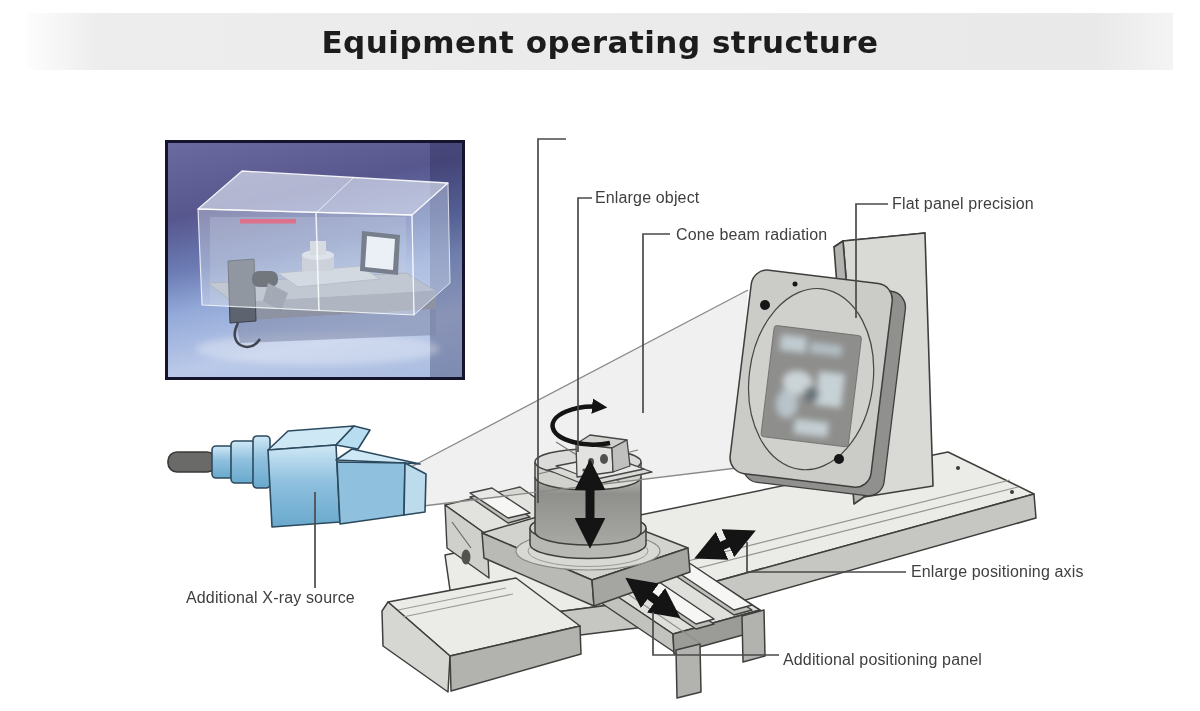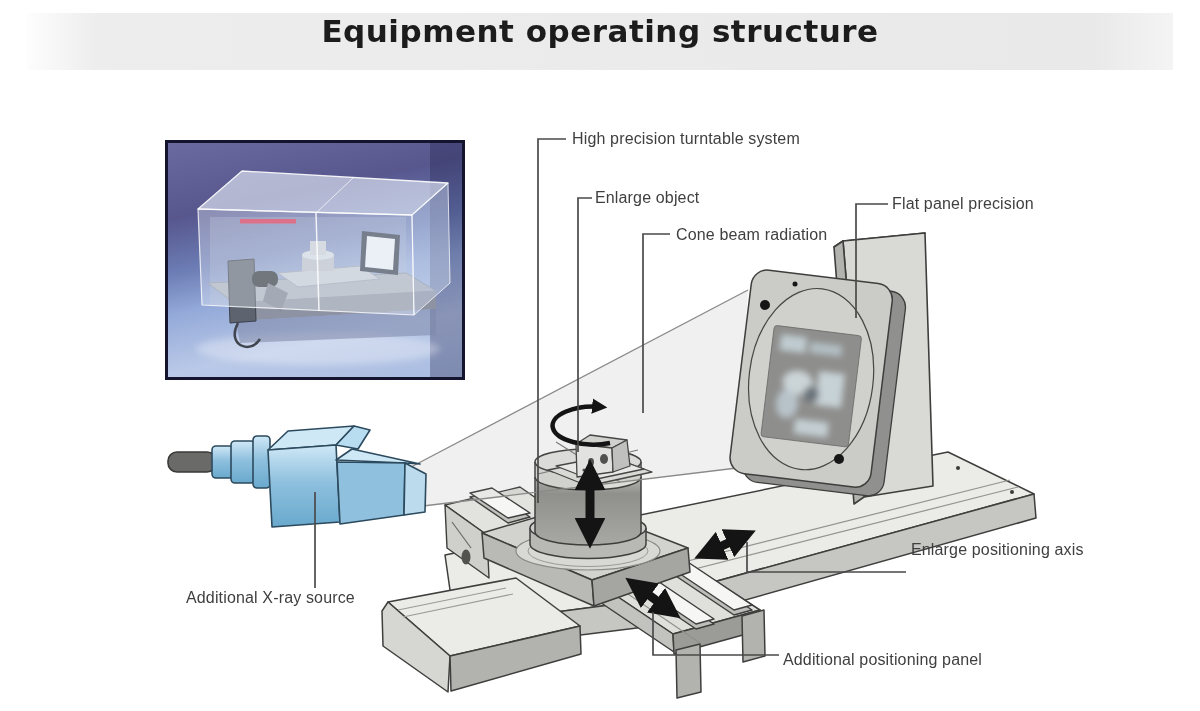--- a/index.html
+++ b/index.html
@@ -8,21 +8,21 @@
   
   :root{
     --title-text:#1c1c1c; --band-bg:#ececec; --label-text:#3f3f3f;
     --line:#3e3e3c; --leader:#4a4a4a; --arrow:#141414;
     --metal-light:#ebebe8; --metal-mid:#d2d2cf; --metal-dark:#b2b2af; --metal-deep:#9b9b98;
     --source-blue-light:#cfe8f6; --source-blue:#8fc0de; --source-blue-deep:#69a9cd; --source-outline:#2c4a5e;
     --red-stripe:#d32a4e; --inset-frame:#14142e; --panel-face:#cbcbc8; --image-dark:#8e8e8c;
   }
   .band{position:absolute;left:27px;top:13px;width:1146px;height:57px;
         background:linear-gradient(to right,#fdfdfd 0,#ededed 70px,#e9e9e9 calc(100% - 80px),#f4f4f4 100%);
-        display:flex;align-items:flex-start;justify-content:center;}
+        display:flex;align-items:center;justify-content:center;}
   .band h1{margin:0;font-family:"DejaVu Sans","Liberation Sans",sans-serif;font-size:31px;
            font-weight:600;letter-spacing:.5px;color:var(--title-text);}
   .inset{position:absolute;left:165px;top:140px;width:300px;height:240px;box-sizing:border-box;
          border:3px solid var(--inset-frame);
          background:linear-gradient(168deg,#6a6aa0 0%,#57578e 26%,#6c7cb4 44%,#93a9d8 58%,#bac9e8 78%,#a9bce0 100%);}
   .inset svg{display:block;width:100%;height:100%;}
   #diagram{position:absolute;left:0;top:0;}
   .lbl{position:absolute;font-size:16px;line-height:19px;color:var(--label-text);
        letter-spacing:.15px;white-space:nowrap;font-weight:400;}
 </style>
@@ -225,20 +225,19 @@
       <path d="M566,139 L538,139 L538,503"></path>
       <path d="M592,198 L578,198 L578,452"></path>
       <path d="M670,234 L643,234 L643,413"></path>
       <path d="M888,204 L856,204 L856,318"></path>
       <path d="M906,572 L747,572 L747,542"></path>
       <path d="M779,655 L653,655 L653,612"></path>
       <path d="M315,492 L315,588"></path>
     </g>
   </svg>
 
-  <div class="lbl" style="left:572px;top:129px">High precision turntable system</div>
   <div class="lbl" style="left:595px;top:188px">Enlarge object</div>
   <div class="lbl" style="left:676px;top:225px">Cone beam radiation</div>
   <div class="lbl" style="left:892px;top:194px">Flat panel precision</div>
   <div class="lbl" style="left:186px;top:588px">Additional X-ray source</div>
-  <div class="lbl" style="left:911px;top:540px">Enlarge positioning axis</div>
+  <div class="lbl" style="left:911px;top:562px">Enlarge positioning axis</div>
   <div class="lbl" style="left:783px;top:650px">Additional positioning panel</div>
 </div>
 
 </body></html>

